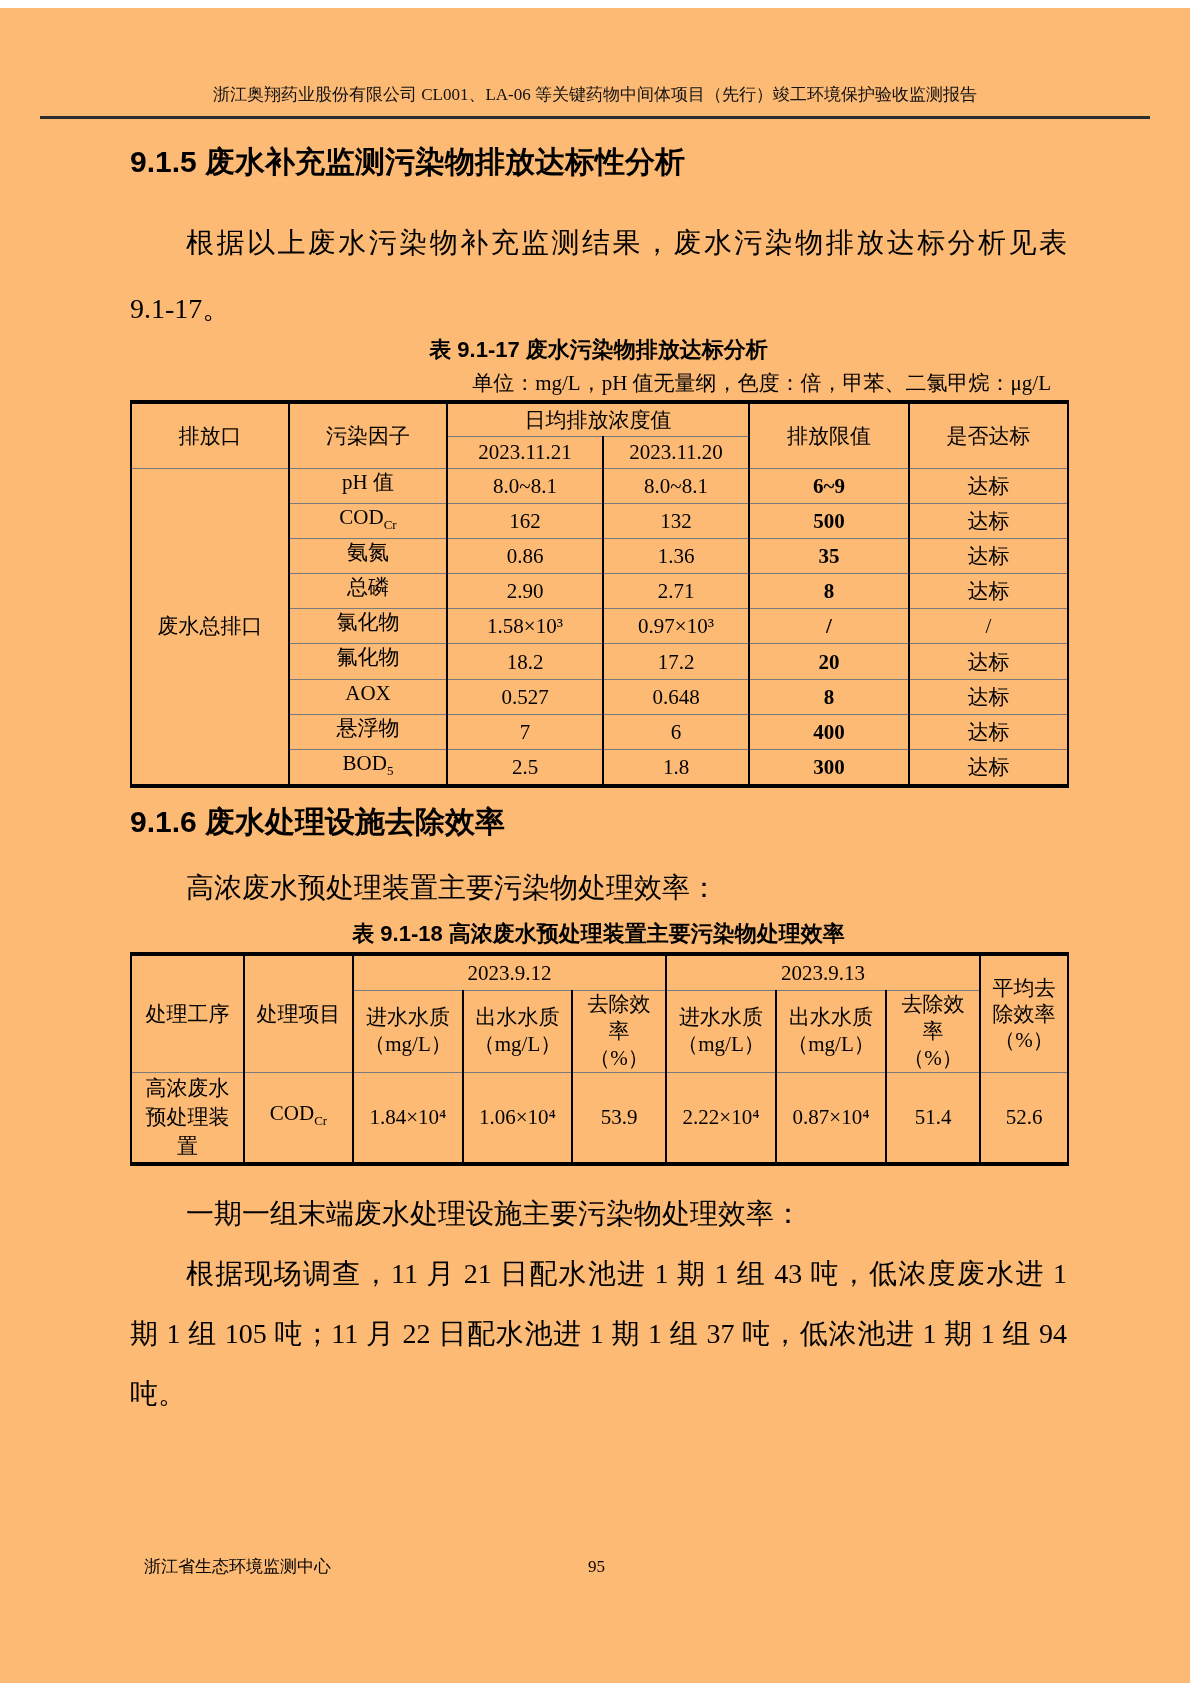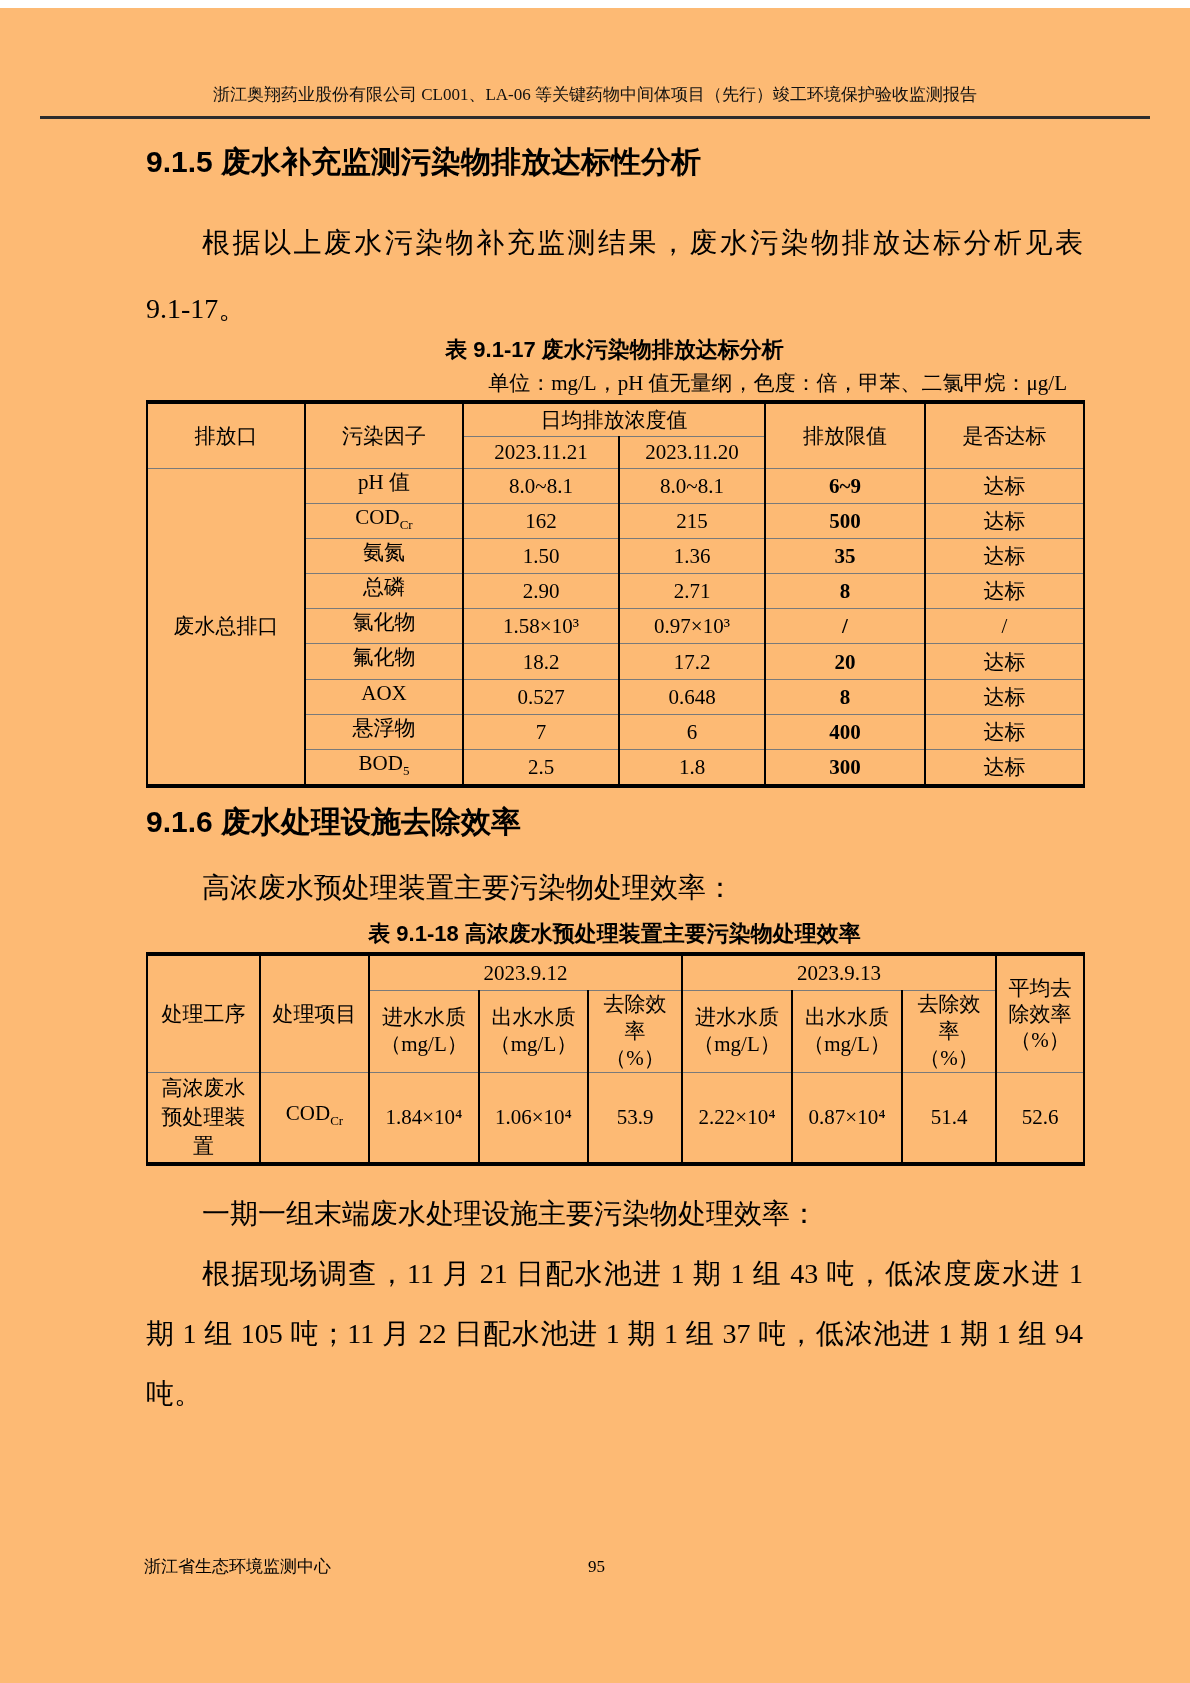--- a/index.html
+++ b/index.html
@@ -10,21 +10,21 @@
     overflow:hidden; margin:8px auto;
   }
   .doc-header {
     position:absolute; top:76px; left:40px; width:1110px;
     text-align:center; font-size:17px; line-height:22px; color:#111;
   }
   .doc-rule {
     position:absolute; top:108px; left:40px; width:1110px;
     border-top:3px solid #2d2d2d; height:0;
   }
-  .content { position:absolute; left:146px; top:0; width:937px; }
+  .content { position:absolute; left:130px; top:0; width:937px; }
   .sec-heading {
     font-family:"Liberation Sans","DejaVu Sans",sans-serif;
     font-weight:bold; font-size:30px; line-height:36px; color:#000;
   }
   .h915 { margin-top:136px; }
   .h916 { margin-top:16px; }
   .para { font-size:28px; }
   .para .bline { line-height:66px; white-space:nowrap; }
   .para.loose .bline { line-height:60px; white-space:normal; }
   .ind { text-indent:56px; }
@@ -113,27 +113,27 @@
           <td rowspan="9">废水总排口</td>
           <td><span>pH 值</span><sub class="cellsub"></sub></td>
           <td>8.0~8.1</td>
           <td>8.0~8.1</td>
           <td class="limit">6~9</td>
           <td>达标</td>
         </tr>
         <tr>
           <td><span>COD</span><sub class="cellsub">Cr</sub></td>
           <td>162</td>
-          <td>215</td>
+          <td>132</td>
           <td class="limit">500</td>
           <td>达标</td>
         </tr>
         <tr>
           <td><span>氨氮</span><sub class="cellsub"></sub></td>
-          <td>1.50</td>
+          <td>0.86</td>
           <td>1.36</td>
           <td class="limit">35</td>
           <td>达标</td>
         </tr>
         <tr>
           <td><span>总磷</span><sub class="cellsub"></sub></td>
           <td>2.90</td>
           <td>2.71</td>
           <td class="limit">8</td>
           <td>达标</td>

